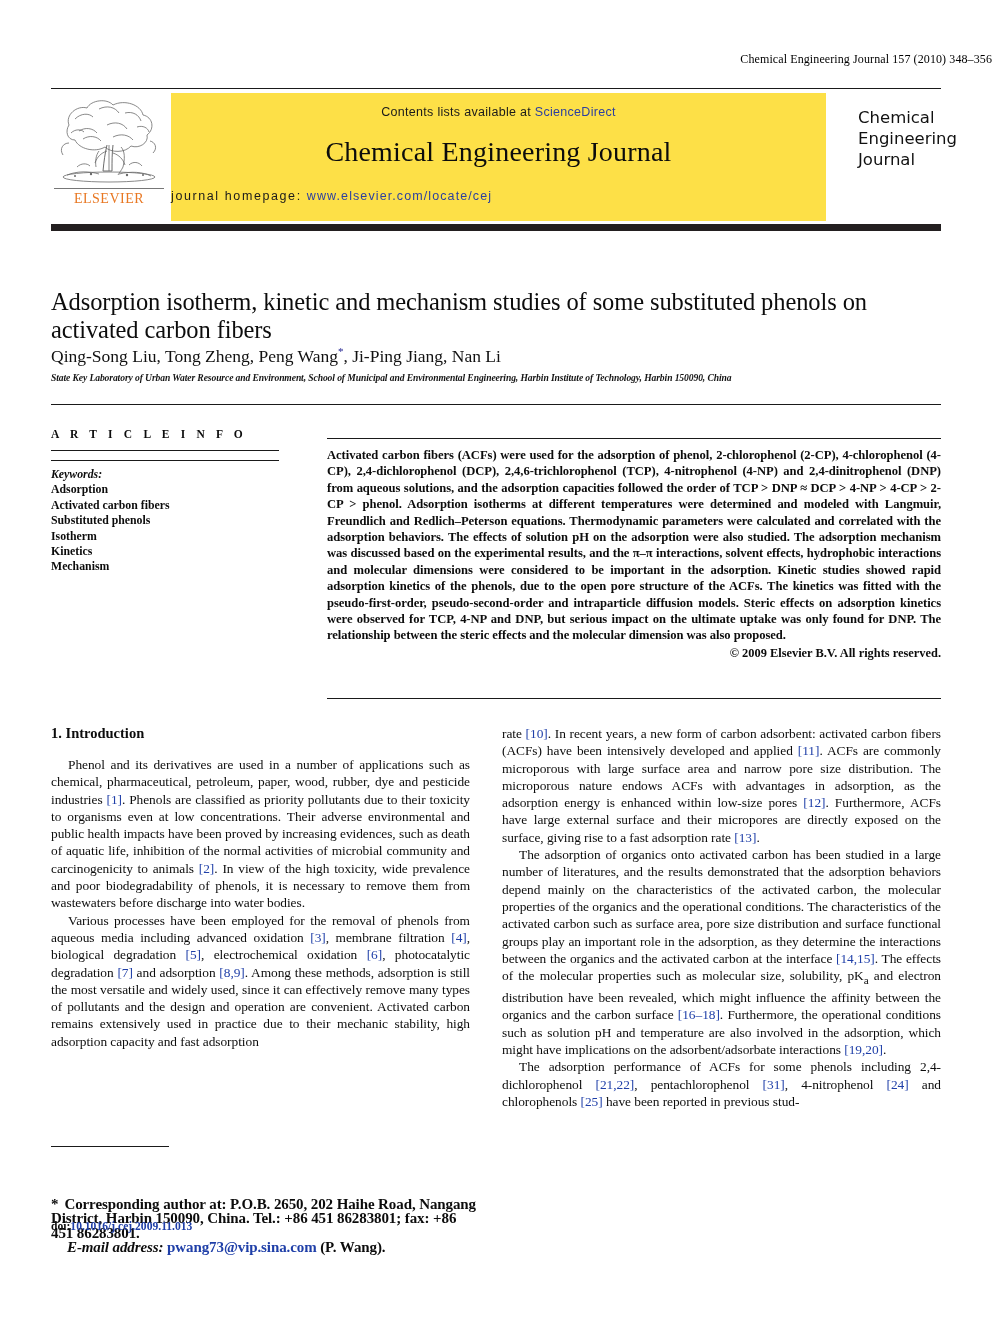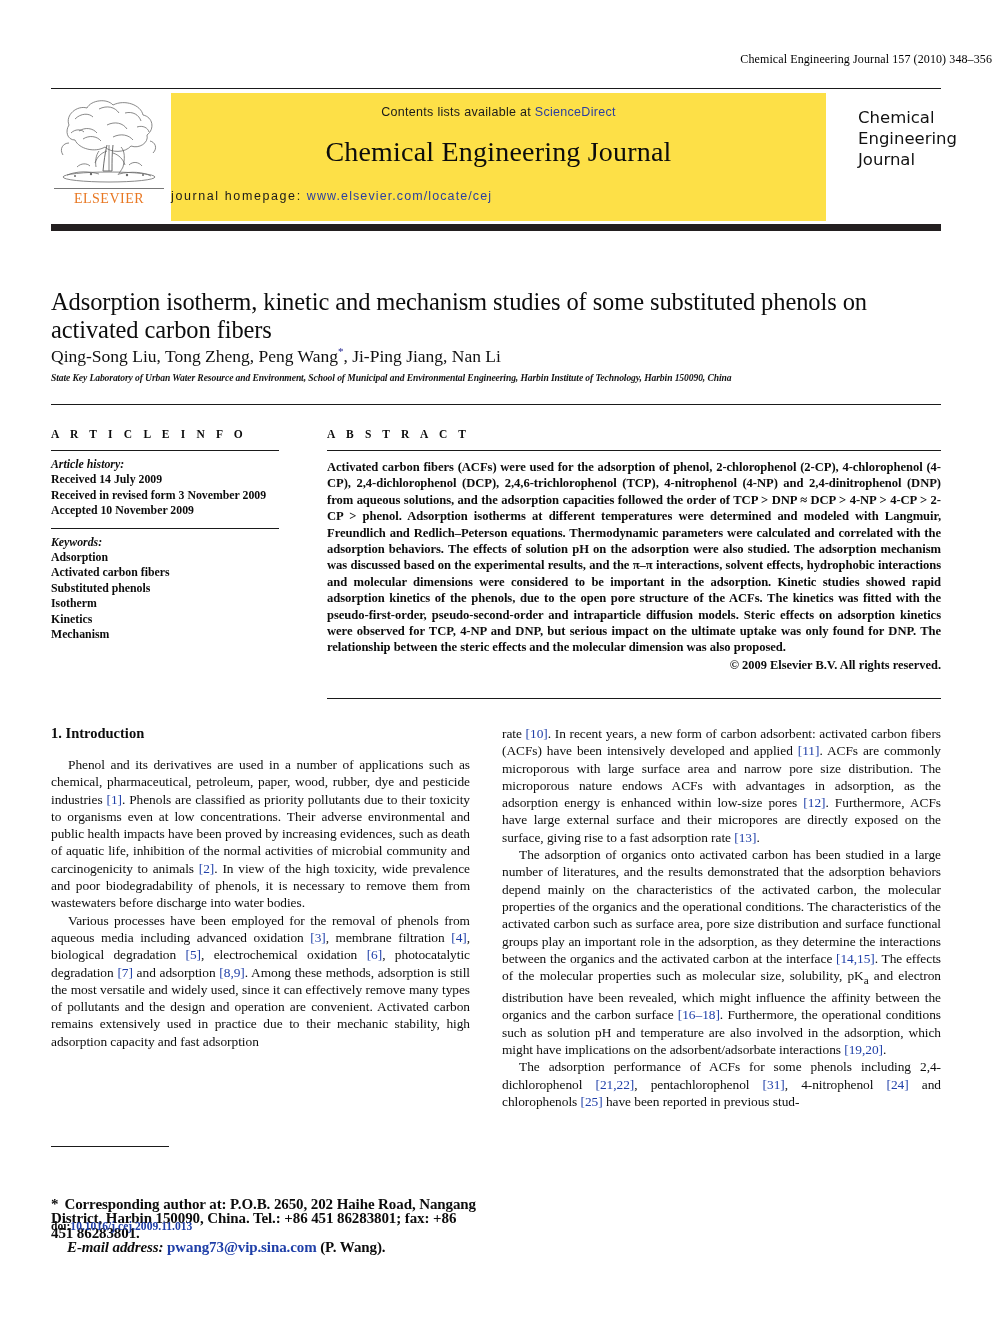--- a/index.html
+++ b/index.html
@@ -403,40 +403,33 @@
     <span>Qing-Song Liu, Tong Zheng, Peng Wang</span><sup>*</sup><span>, Ji-Ping Jiang, Nan Li</span>
   </div>
 
   <div class="affiliation">State Key Laboratory of Urban Water Resource and Environment, School of Municipal and Environmental Engineering, Harbin Institute of Technology, Harbin 150090, China</div>
 
   <div class="rule-under-authors"></div>
 
   <div class="info-col">
     <div class="sec-head">A R T I C L E   I N F O</div>
     <div class="hr-thin"></div>
-    <div class="info-block">
-      <div class="lbl">Article history:</div>
-      <div>Received 14 July 2009</div>
-      <div>Received in revised form 3 November 2009</div>
-      <div>Accepted 10 November 2009</div>
-    </div>
     <div class="hr-thin2"></div>
     <div class="info-block">
       <div class="lbl">Keywords:</div>
       <div>Adsorption</div>
       <div>Activated carbon fibers</div>
       <div>Substituted phenols</div>
       <div>Isotherm</div>
       <div>Kinetics</div>
       <div>Mechanism</div>
     </div>
   </div>
 
   <div class="abs-col">
-    <div class="sec-head">A B S T R A C T</div>
     <div class="hr-thin"></div>
     <div class="abstract-text">Activated carbon fibers (ACFs) were used for the adsorption of phenol, 2-chlorophenol (2-CP), 4-chlorophenol (4-CP), 2,4-dichlorophenol (DCP), 2,4,6-trichlorophenol (TCP), 4-nitrophenol (4-NP) and 2,4-dinitrophenol (DNP) from aqueous solutions, and the adsorption capacities followed the order of TCP &gt; DNP ≈ DCP &gt; 4-NP &gt; 4-CP &gt; 2-CP &gt; phenol. Adsorption isotherms at different temperatures were determined and modeled with Langmuir, Freundlich and Redlich–Peterson equations. Thermodynamic parameters were calculated and correlated with the adsorption behaviors. The effects of solution pH on the adsorption were also studied. The adsorption mechanism was discussed based on the experimental results, and the π–π interactions, solvent effects, hydrophobic interactions and molecular dimensions were considered to be important in the adsorption. Kinetic studies showed rapid adsorption kinetics of the phenols, due to the open pore structure of the ACFs. The kinetics was fitted with the pseudo-first-order, pseudo-second-order and intraparticle diffusion models. Steric effects on adsorption kinetics were observed for TCP, 4-NP and DNP, but serious impact on the ultimate uptake was only found for DNP. The relationship between the steric effects and the molecular dimension was also proposed.</div>
     <div class="copyright">© 2009 Elsevier B.V. All rights reserved.</div>
   </div>
   <div class="rule-abs-bottom"></div>
 
   <div class="body-left">
     <div class="h2">1. Introduction</div>
     <p class="body"><span>Phenol and its derivatives are used in a number of applications such as chemical, pharmaceutical, petroleum, paper, wood, rubber, dye and pesticide industries </span><span class="ref">[1]</span><span>. Phenols are classified as priority pollutants due to their toxicity to organisms even at low concentrations. Their adverse environmental and public health impacts have been proved by increasing evidences, such as death of aquatic life, inhibition of the normal activities of microbial community and carcinogenicity to animals </span><span class="ref">[2]</span><span>. In view of the high toxicity, wide prevalence and poor biodegradability of phenols, it is necessary to remove them from wastewaters before discharge into water bodies.</span></p>
     <p class="body"><span>Various processes have been employed for the removal of phenols from aqueous media including advanced oxidation </span><span class="ref">[3]</span><span>, membrane filtration </span><span class="ref">[4]</span><span>, biological degradation </span><span class="ref">[5]</span><span>, electrochemical oxidation </span><span class="ref">[6]</span><span>, photocatalytic degradation </span><span class="ref">[7]</span><span> and adsorption </span><span class="ref">[8,9]</span><span>. Among these methods, adsorption is still the most versatile and widely used, since it can effectively remove many types of pollutants and the design and operation are convenient. Activated carbon remains extensively used in practice due to their mechanic stability, high adsorption capacity and fast adsorption</span></p>

